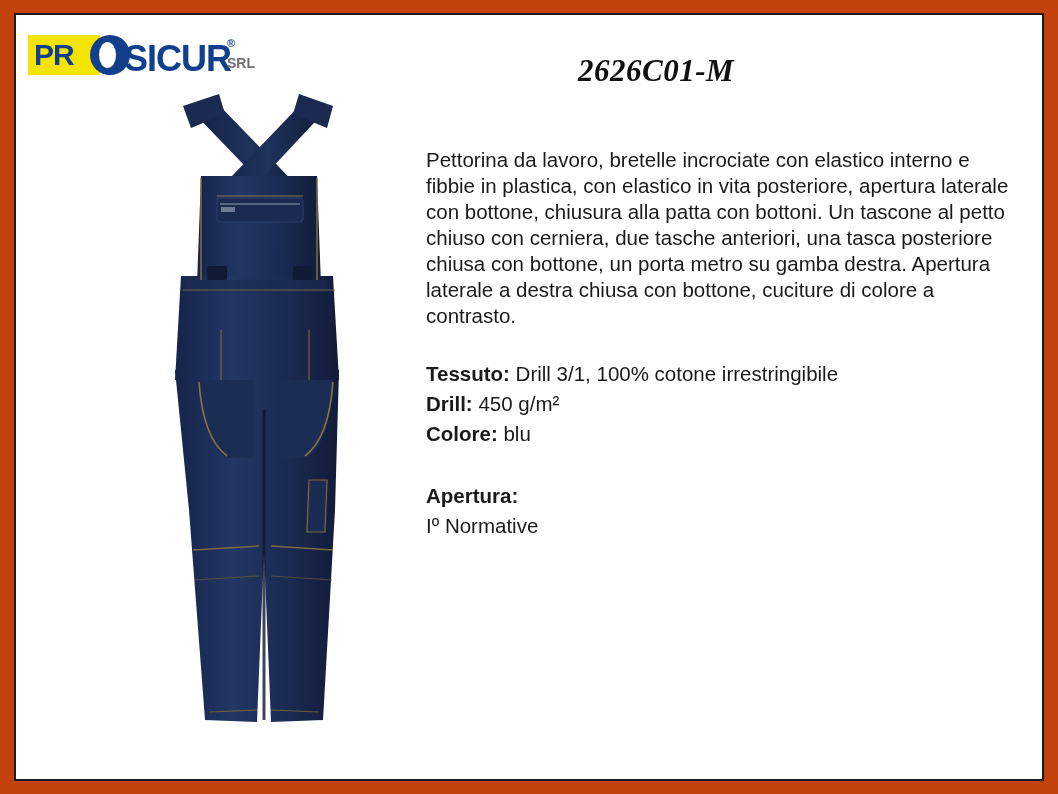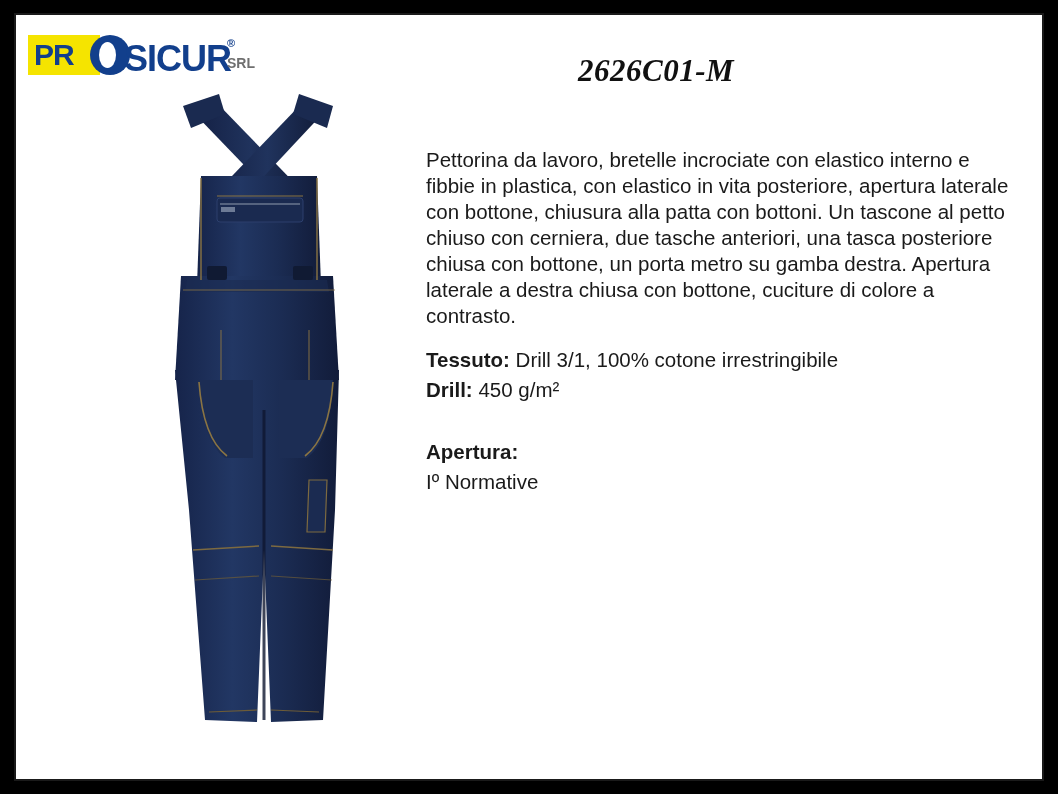--- a/index.html
+++ b/index.html
@@ -10,21 +10,21 @@
   body {
     width: 1058px;
     height: 794px;
     font-family: "Liberation Sans", sans-serif;
     overflow: hidden;
   }
   .page {
     position: relative;
     width: 1058px;
     height: 794px;
-    background: #000000;
+    background: #c2410c;
     box-sizing: border-box;
   }
   .sheet {
     position: absolute;
     left: 14px;
     top: 13px;
     width: 1030px;
     height: 768px;
     border: 2px solid #1a1a1a;
     background: #ffffff;
@@ -135,21 +135,21 @@
   }
   .desc-paragraph {
     font-family: Liberation Sans, sans-serif;
     font-size: 20.5px;
     line-height: 26px;
     color: #1a1a1a;
     margin: 0;
     white-space: pre-line;
   }
   .specs {
-    margin-top: 16px;
+    margin-top: 30px;
   }
   .spec-line {
     font-family: "Liberation Sans", sans-serif;
     font-size: 20.5px;
     line-height: 30px;
     color: #1a1a1a;
   }
   .spec-line b {
     font-weight: bold;
   }
@@ -253,20 +253,24 @@
 
       <div class="specs">
         <div class="spec-line">
           <b>Tessuto:</b>
           <span>Drill 3/1, 100% cotone irrestringibile</span>
         </div>
         <div class="spec-line">
           <b>Drill:</b>
           <span>450 g/m²</span>
         </div>
+        <div class="spec-line">
+          <b>Colore:</b>
+          <span>blu</span>
+        </div>
       </div>
 
       <div class="norms">
         <div class="norms-title">Apertura:</div>
         <div class="norms-line">Iº Normative</div>
       </div>
     </div>
 
   </div>
 </div>

